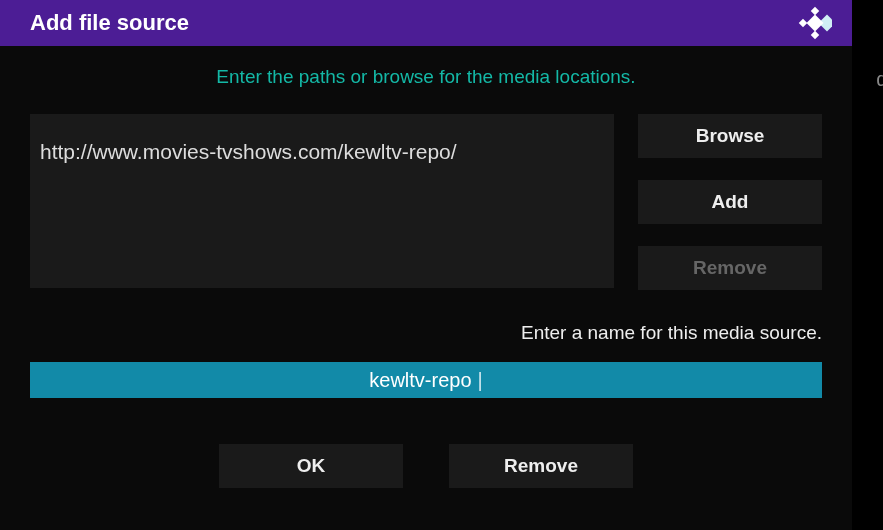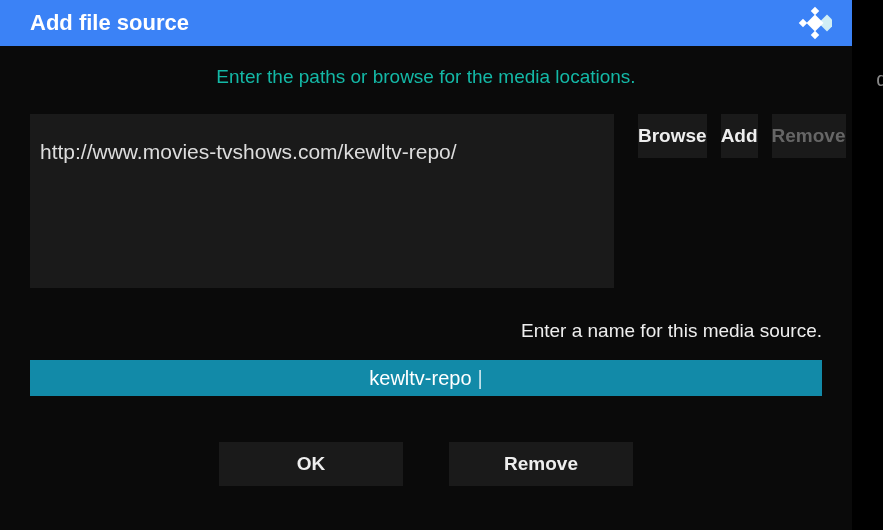--- a/index.html
+++ b/index.html
@@ -23,21 +23,21 @@
     }
     .bg-text {
       position: absolute;
       right: -30px;
       top: 68px;
       color: #888;
       font-size: 20px;
       z-index: 0;
     }
     .header {
-      background: #3b82f6;
+      background: #4c1d95;
       height: 46px;
       display: flex;
       align-items: center;
       justify-content: space-between;
       padding: 0 20px 0 30px;
     }
     .header-title {
       color: #fff;
       font-size: 22px;
       font-weight: bold;
@@ -68,22 +68,22 @@
       height: 174px;
       padding: 26px 10px;
     }
     .path-entry {
       color: #ddd;
       font-size: 21px;
     }
     .side-buttons {
       width: 184px;
       display: flex;
-      flex-direction: row;
-      gap: 14px;
+      flex-direction: column;
+      gap: 22px;
     }
     .side-btn {
       background: #1a1a1a;
       color: #eee;
       border: none;
       height: 44px;
       font-size: 19px;
       font-weight: bold;
       cursor: pointer;
       display: flex;

